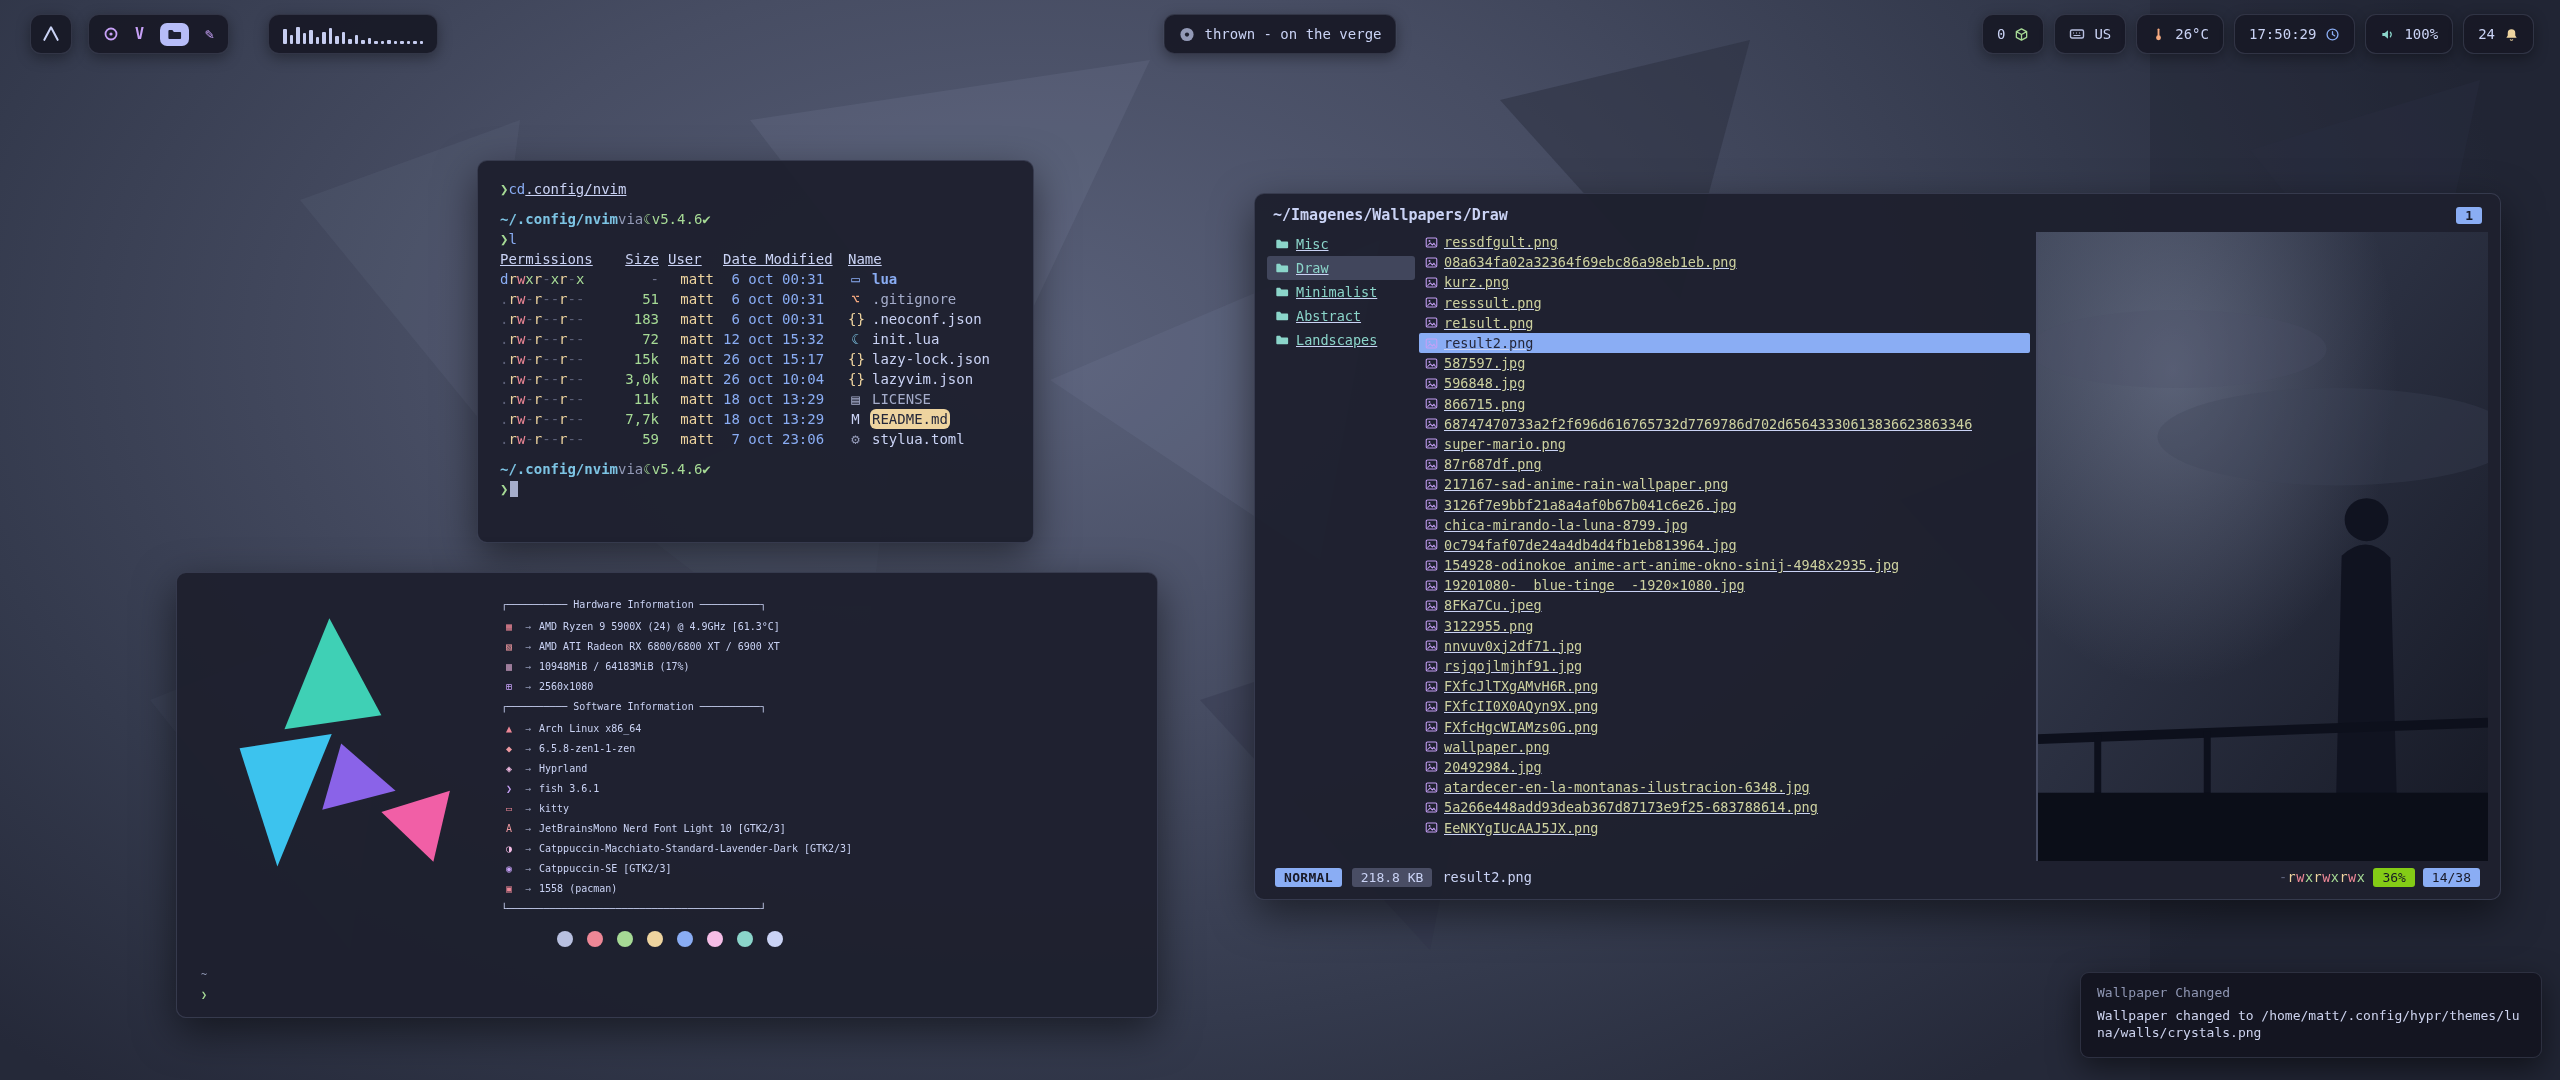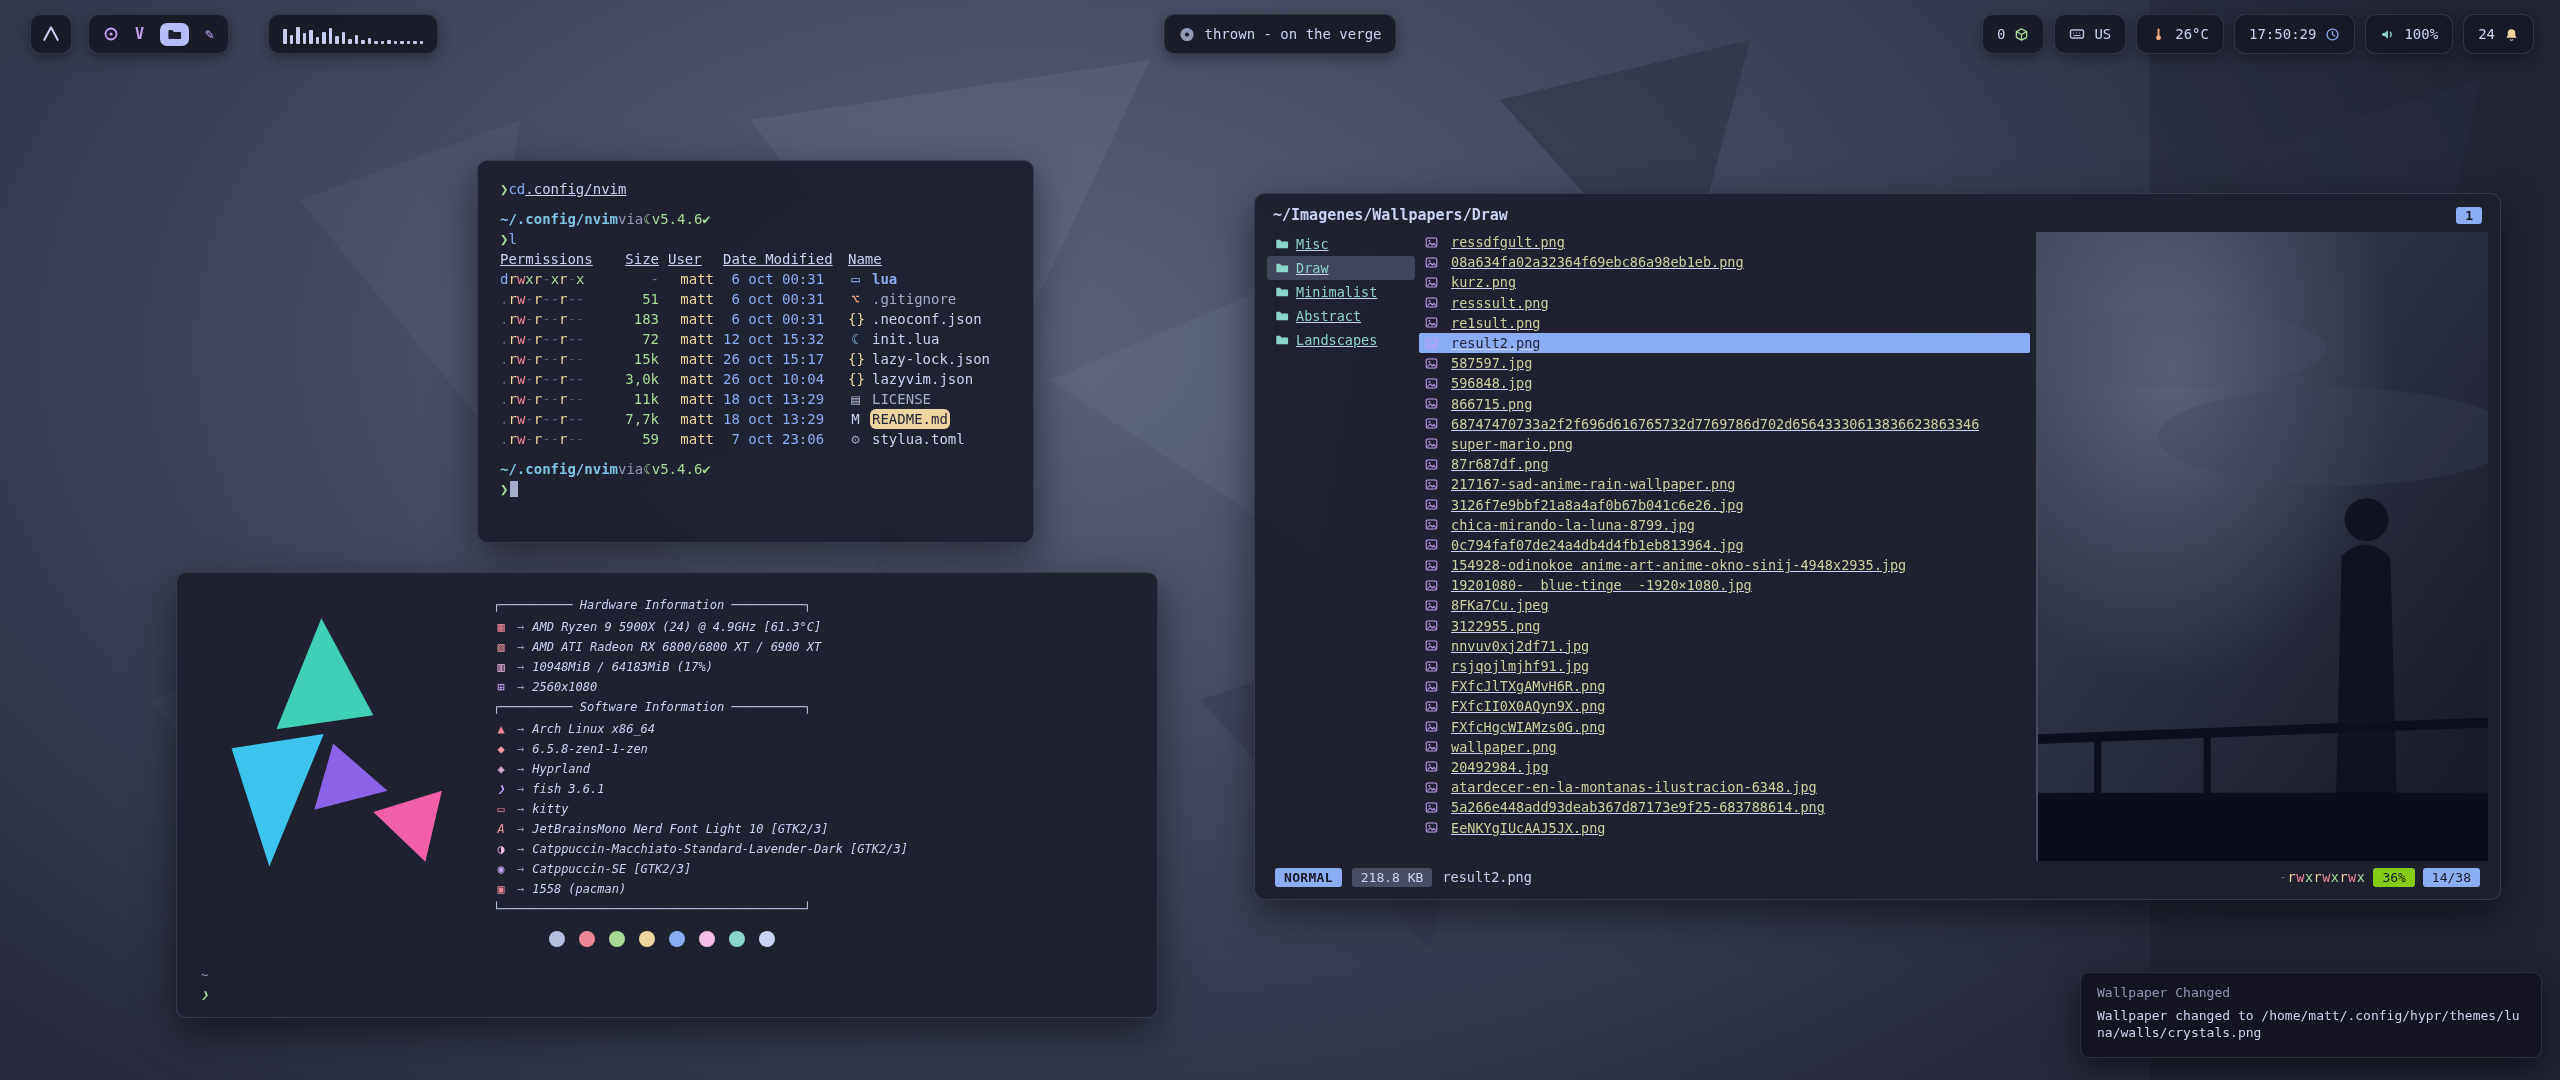--- a/index.html
+++ b/index.html
@@ -51,21 +51,21 @@
   .col-size { text-align:right; color:#a6da95; }
   .eza-head .col-size { color:#cad3f5; }
   .col-user { color:#eed49f;text-align:right; }
   .col-date { color:#8aadf4; }
   .col-name { display:flex; gap:7px; align-items:center; }
   .f-ic { width:15px; display:inline-block; text-align:center; }
   .fname { padding:0 2px; }
   .cursor { display:inline-block; width:8px; height:16px; background:#a5adcb; margin-left:2px; }
 
   
-  .fetch { left:176px; top:572px; width:982px; height:446px; padding:22px 12px; font-size:12px; line-height:20px;font-style:italic; }
+  .fetch { left:176px; top:572px; width:982px; height:446px; padding:22px 20px; font-size:10px; line-height:20px; }
   .fetch-flex { display:flex; gap:44px; }
   .logo { margin-top:16px; flex:0 0 auto; }
   .finfo { flex:1; min-width:0; }
   .fetch-row { display:flex; gap:8px; align-items:center; height:20px; white-space:pre; }
   .fsect { color:#cad3f5; height:22px; white-space:pre; }
   .f-arrow { color:#8f96b3; }
   .fi-ic { width:16px; display:inline-block; text-align:center; }
   .dots { display:flex; gap:14px; margin:10px 0 0 56px; }
   .dot { width:16px; height:16px; border-radius:50%; display:inline-block; }
   .fetch-prompt { position:absolute; left:24px; bottom:12px; line-height:20px; }
@@ -73,21 +73,21 @@
   
   .fm { left:1254px; top:193px; width:1247px; height:707px; display:flex; flex-direction:column; padding:8px 12px 6px; }
   .fm-top { display:flex; justify-content:space-between; align-items:center; padding:4px 6px 8px; font-size:15px; }
   .fm-path { color:#cad3f5; font-weight:bold; }
   .badge { padding:2px 9px; border-radius:3px; font-size:13px; }
   .badge-tab { background:#8aadf4; color:#181926; font-weight:bold; padding:1px 9px; border-radius:3px; font-size:13px; }
   .fm-cols { flex:1; display:flex; min-height:0;text-decoration:underline; }
   .fm-side { width:148px; font-size:13.5px; color:#8bd5ca; display:flex; flex-direction:column; flex:0 0 auto; }
   .side-row { display:flex; gap:7px; align-items:center; height:24px; padding:0 8px; border-radius:3px; }
   .fm-files { flex:1; min-width:0; display:flex; flex-direction:column; font-size:13.5px; padding-left:4px; }
-  .fm-row { display:flex; gap:13px; align-items:center; height:20.2px; padding:0 6px; border-radius:2px;text-align:center; }
+  .fm-row { display:flex; gap:6px; align-items:center; height:20.2px; padding:0 6px; border-radius:2px;text-align:center; }
   .fm-ic { display:flex; align-items:center; color:#c6a0f6; }
   .fm-name { white-space:nowrap; overflow:hidden; color:#cdd1a0; }
   .fm-prev { width:452px; flex:0 0 auto; border-left:2px solid #454a61; margin-left:6px; position:relative; overflow:hidden; }
   .prev-art { position:absolute; inset:0; width:100%; height:100%; }
   .fm-status { display:flex; align-items:center; gap:10px; height:32px; padding:0 8px; font-size:13.5px; }
   .badge-mode { background:#8aadf4; color:#181926; font-weight:bold; letter-spacing:.3px; }
   .badge-size { background:#494d64; color:#cad3f5; }
   .fm-file { color:#cad3f5; }
   .right-group { margin-left:auto; display:flex; gap:8px; align-items:center; }
   .badge-pct { background:#84cc16; color:#181926; }

